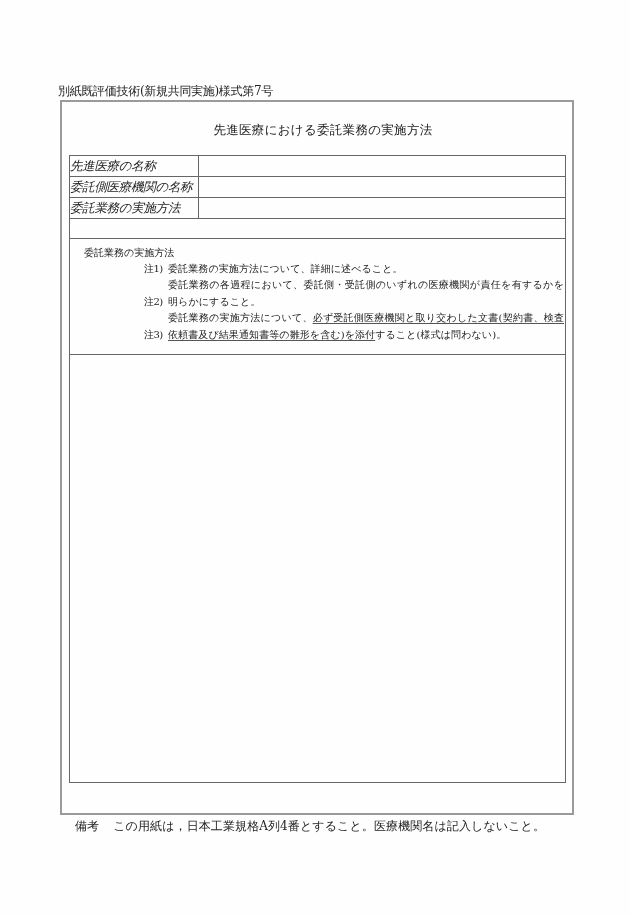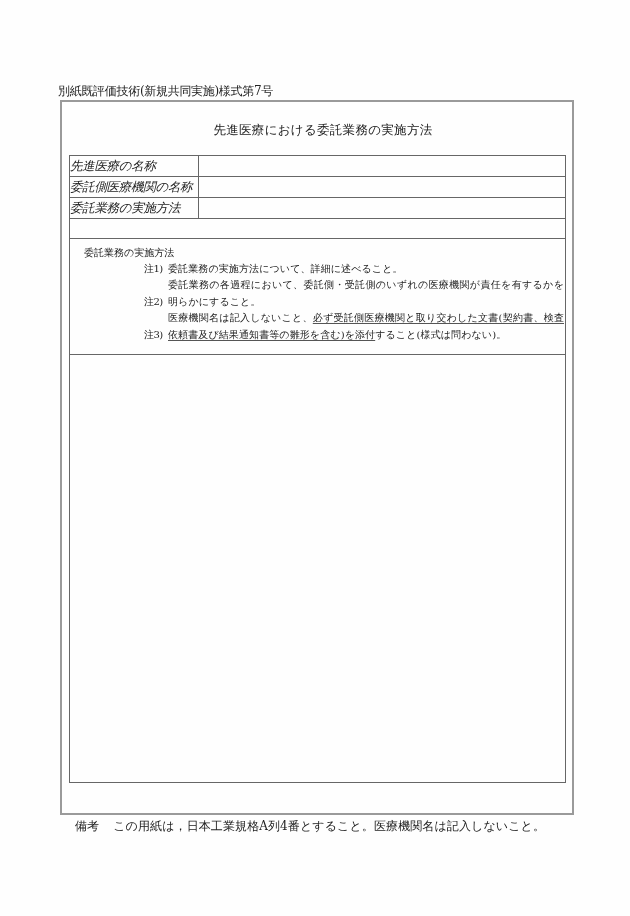--- a/index.html
+++ b/index.html
@@ -168,21 +168,21 @@
         <div class="note">
           <span class="note-num">注1)</span>
           <span class="note-text">委託業務の実施方法について、詳細に述べること。</span>
         </div>
         <div class="note">
           <span class="note-num">注2)</span>
           <span class="note-text">委託業務の各過程において、委託側・受託側のいずれの医療機関が責任を有するかを明らかにすること。</span>
         </div>
         <div class="note">
           <span class="note-num">注3)</span>
-          <span class="note-text"><span>医療機関名は記入しないこと、</span><span class="underlined">必ず受託側医療機関と取り交わした文書(契約書、検査依頼書及び結果通知書等の雛形を含む)を添付</span><span>すること(様式は問わない)。</span></span>
+          <span class="note-text"><span>委託業務の実施方法について、</span><span class="underlined">必ず受託側医療機関と取り交わした文書(契約書、検査依頼書及び結果通知書等の雛形を含む)を添付</span><span>すること(様式は問わない)。</span></span>
         </div>
       </div>
     </div>
     <div class="method-content"></div>
   </div>
 </div>
 
 <div class="footer-note">
   <span>備考</span><span class="gap"></span><span>この用紙は，日本工業規格A列4番とすること。医療機関名は記入しないこと。</span>
 </div>

